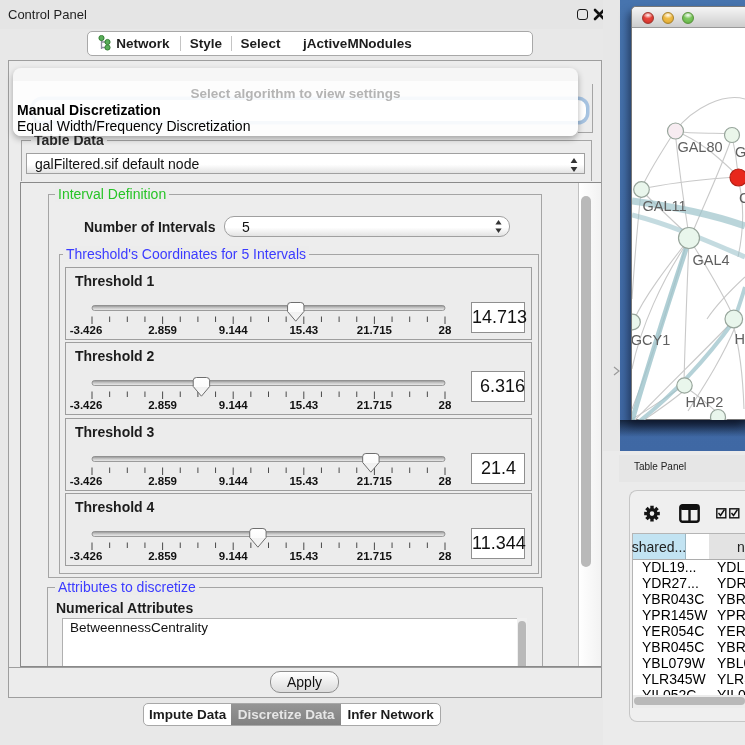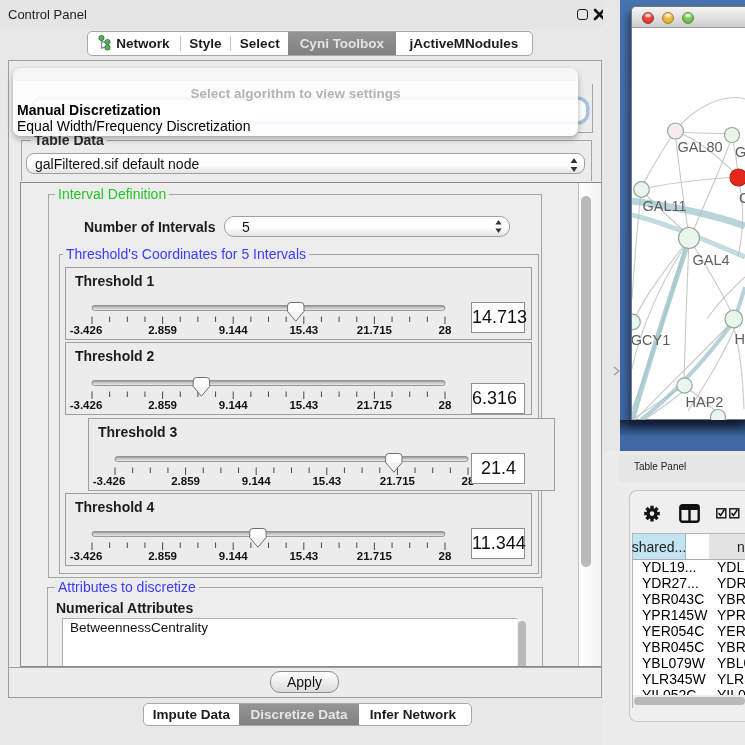--- a/index.html
+++ b/index.html
@@ -12,21 +12,21 @@
 
 .tabgroup { background:#fff; border:1px solid #a8a8a8; border-radius:5px; overflow:hidden; display:flex; }
 .tabgroup .seg { display:flex; align-items:center; justify-content:center; font-size:13.5px; font-weight:600; color:#1c1c1c; position:relative; }
 .tabgroup .seg.sel { background:linear-gradient(#949494,#818181); color:#e3e3e3; }
 .tabgroup .sep { width:1px; background:#c4c4c4; margin:4px 0; }
 
 #mainpanel { left:8px; top:60px; width:594px; height:638px; background:#ececec; border:1px solid #9e9e9e; }
 .grouplabel { font-size:14px; background:#ececec; padding:0 3px; }
 .bold { font-weight:bold; }
 
-.combo { background:linear-gradient(#ffffff 55%, #e3e3e3); border:1px solid #a0a0a0; border-radius:8px; font-size:14px; color:#111; display:flex; align-items:center; }
+.combo { background:linear-gradient(#ffffff 55%, #e3e3e3); border:1px solid #a0a0a0; border-radius:0; font-size:14px; color:#111; display:flex; align-items:center; }
 .combo .txt { padding-left:10px; }
 
 #scrollpane { left:20px; top:182px; width:581px; height:485px; border:1px solid #8a8a8a; background:#ededed; overflow:hidden; }
 
 .tpanel { position:absolute; left:65px; width:467px; height:73px; border:1px solid #9e9e9e; background:#ececec; }
 .valbox { position:absolute; left:471px; width:54px; height:31px; background:#fff; border:1px solid #8f8f8f; font-size:18px; color:#111; text-align:right; line-height:29px; padding-right:8px; }
 
 .sbtrack-v { background:linear-gradient(90deg,#ffffff,#f2f2f2); }
 .sbthumb { background:#b9b9b9; border-radius:5px; }
 
@@ -70,21 +70,20 @@
       <path d="M3.5 3 L3.5 14 M3.5 7 L9 7 M3.5 12.5 L9 12.5" stroke="#8e8e9e" stroke-width="1.3" fill="none"></path>
       <circle cx="3.5" cy="3" r="2.6" fill="#5aad5a" stroke="#2c7a2c" stroke-width="0.9"></circle>
       <circle cx="9.5" cy="7" r="2.6" fill="#5aad5a" stroke="#2c7a2c" stroke-width="0.9"></circle>
       <circle cx="9.5" cy="12.5" r="2.6" fill="#5aad5a" stroke="#2c7a2c" stroke-width="0.9"></circle>
     </svg>
     Network</div>
   <div class="sep"></div>
   <div class="seg" style="width:50px;">Style</div>
   <div class="sep"></div>
   <div class="seg" style="width:57px;">Select</div>
-  <div class="seg sel" style="width:108px;">Cyni Toolbox</div>
   <div class="seg" style="width:137px;">jActiveMNodules</div>
 </div>
 
 <div class="abs" id="mainpanel"></div>
 
 <div class="abs bold" style="left:33px; top:70px; font-size:14px; color:#3d3d3d;margin-top:40px;">Discretization Algorithm</div>
 
 <div class="abs" style="left:592px; top:84px; width:1px; height:49px; background:#a5a5a5;"></div>
 <div class="abs" style="left:578px; top:132px; width:15px; height:1px; background:#a5a5a5;"></div>
 
@@ -200,21 +199,21 @@
         <line x1="290.75" y1="48.5" x2="290.75" y2="54" stroke="#4a4a4a" stroke-width="1"></line>
         <line x1="308.4" y1="48.5" x2="308.4" y2="56" stroke="#4a4a4a" stroke-width="1"></line>
         <text x="308.4" y="66" font-size="11.5" font-weight="bold" fill="#111" text-anchor="middle">21.715</text>
         <line x1="326.05" y1="48.5" x2="326.05" y2="54" stroke="#4a4a4a" stroke-width="1"></line>
         <line x1="343.7" y1="48.5" x2="343.7" y2="54" stroke="#4a4a4a" stroke-width="1"></line>
         <line x1="361.35" y1="48.5" x2="361.35" y2="54" stroke="#4a4a4a" stroke-width="1"></line>
         <line x1="379" y1="48.5" x2="379" y2="56" stroke="#4a4a4a" stroke-width="1"></line>
         <text x="379" y="66" font-size="11.5" font-weight="bold" fill="#111" text-anchor="middle">28</text>
         <path d="M 127.22932603576656 43.5 L 127.22932603576656 37.7 Q 127.22932603576656 34.5 130.42932603576656 34.5 L 140.42932603576656 34.5 Q 143.62932603576655 34.5 143.62932603576655 37.7 L 143.62932603576655 43.5 L 135.42932603576656 53.2 Z" fill="url(#sl2th)" stroke="#6e6e6e" stroke-width="1"></path>
       </svg></div>
-  <div class="tpanel" style="left:44px; top:235px;margin-left:23px;"><svg width="465" height="71" viewBox="0 0 465 71" id="sl3">
+  <div class="tpanel" style="left:44px; top:235px;"><svg width="465" height="71" viewBox="0 0 465 71" id="sl3">
         <defs>
           <linearGradient id="sl3tg" x1="0" y1="0" x2="0" y2="1">
             <stop offset="0" stop-color="#8f8f8f"></stop>
             <stop offset="0.45" stop-color="#c6c6c6"></stop>
             <stop offset="1" stop-color="#efefef"></stop>
           </linearGradient>
           <linearGradient id="sl3th" x1="0" y1="0" x2="0" y2="1">
             <stop offset="0" stop-color="#ffffff"></stop>
             <stop offset="0.5" stop-color="#fbfbfb"></stop>
             <stop offset="0.52" stop-color="#f1f1f1"></stop>
@@ -292,21 +291,21 @@
         <text x="308.4" y="66" font-size="11.5" font-weight="bold" fill="#111" text-anchor="middle">21.715</text>
         <line x1="326.05" y1="48.5" x2="326.05" y2="54" stroke="#4a4a4a" stroke-width="1"></line>
         <line x1="343.7" y1="48.5" x2="343.7" y2="54" stroke="#4a4a4a" stroke-width="1"></line>
         <line x1="361.35" y1="48.5" x2="361.35" y2="54" stroke="#4a4a4a" stroke-width="1"></line>
         <line x1="379" y1="48.5" x2="379" y2="56" stroke="#4a4a4a" stroke-width="1"></line>
         <text x="379" y="66" font-size="11.5" font-weight="bold" fill="#111" text-anchor="middle">28</text>
         <path d="M 183.70752879781074 43.5 L 183.70752879781074 37.7 Q 183.70752879781074 34.5 186.90752879781073 34.5 L 196.90752879781073 34.5 Q 200.10752879781072 34.5 200.10752879781072 37.7 L 200.10752879781072 43.5 L 191.90752879781073 53.2 Z" fill="url(#sl4th)" stroke="#6e6e6e" stroke-width="1"></path>
       </svg></div>
 
   <div class="valbox" style="left:450px; top:119px;">14.713</div>
-  <div class="valbox" style="left:450px; top:200px;">6.316</div>
+  <div class="valbox" style="left:450px; top:188px;padding-left:8px;">6.316</div>
   <div class="valbox" style="left:450px; top:270px;">21.4</div>
   <div class="valbox" style="left:450px; top:345px;">11.344</div>
 
   <div class="abs" style="left:26px; top:404px; width:496px; height:120px; border:1px solid #a5a5a5;"></div>
   <div class="abs grouplabel" style="left:34px; top:396px; color:#3b3bff; font-size:14px;">Attributes to discretize</div>
   <div class="abs bold" style="left:35px; top:417px; font-size:14px; color:#1c1c1c;">Numerical Attributes</div>
 
   <div class="abs" style="left:41px; top:435px; width:465px; height:60px; background:#fff; border:1px solid #b0b0b0; font-size:13.5px; color:#111;">
     <div style="padding:1px 0 0 7px;">BetweennessCentrality</div>
   </div>
@@ -314,21 +313,21 @@
   <div class="abs sbthumb" style="left:497px; top:438px; width:8px; height:50px;"></div>
 </div>
 
 <div class="abs sbtrack-v" style="left:579px; top:183px; width:22px; height:483px;"></div>
 <div class="abs sbthumb" style="left:581px; top:196px; width:10px; height:371px;"></div>
 <div class="abs" style="left:578px; top:183px; width:1px; height:483px; background:#c0c0c0;"></div>
 
 <div class="abs" style="left:9px; top:667px; width:592px; height:1px; background:#9e9e9e;"></div>
 <div class="abs btn" style="left:270px; top:671px; width:69px; height:22px; line-height:20px; border-radius:10px; font-size:14px;">Apply</div>
 
-<div class="abs tabgroup" style="left:143px; top:703px; width:329px; height:23px;">
+<div class="abs tabgroup" style="left:143px; top:703px; width:298px; height:23px;">
   <div class="seg" style="width:95px;">Impute Data</div>
   <div class="seg sel" style="width:120px; background:linear-gradient(#959595,#828282); color:#e6e6e6;">Discretize Data</div>
   <div class="seg" style="width:108px;">Infer Network</div>
 </div>
 
 <div class="abs" id="gutter"></div>
 <svg class="abs" style="left:612px; top:366px;" width="8" height="10" viewBox="0 0 8 10">
     <path d="M2 1 L7 5 L2 9" fill="none" stroke="#9a9a9a" stroke-width="1.2"></path>
   </svg>
 <div class="abs" id="bluepanel"></div>

